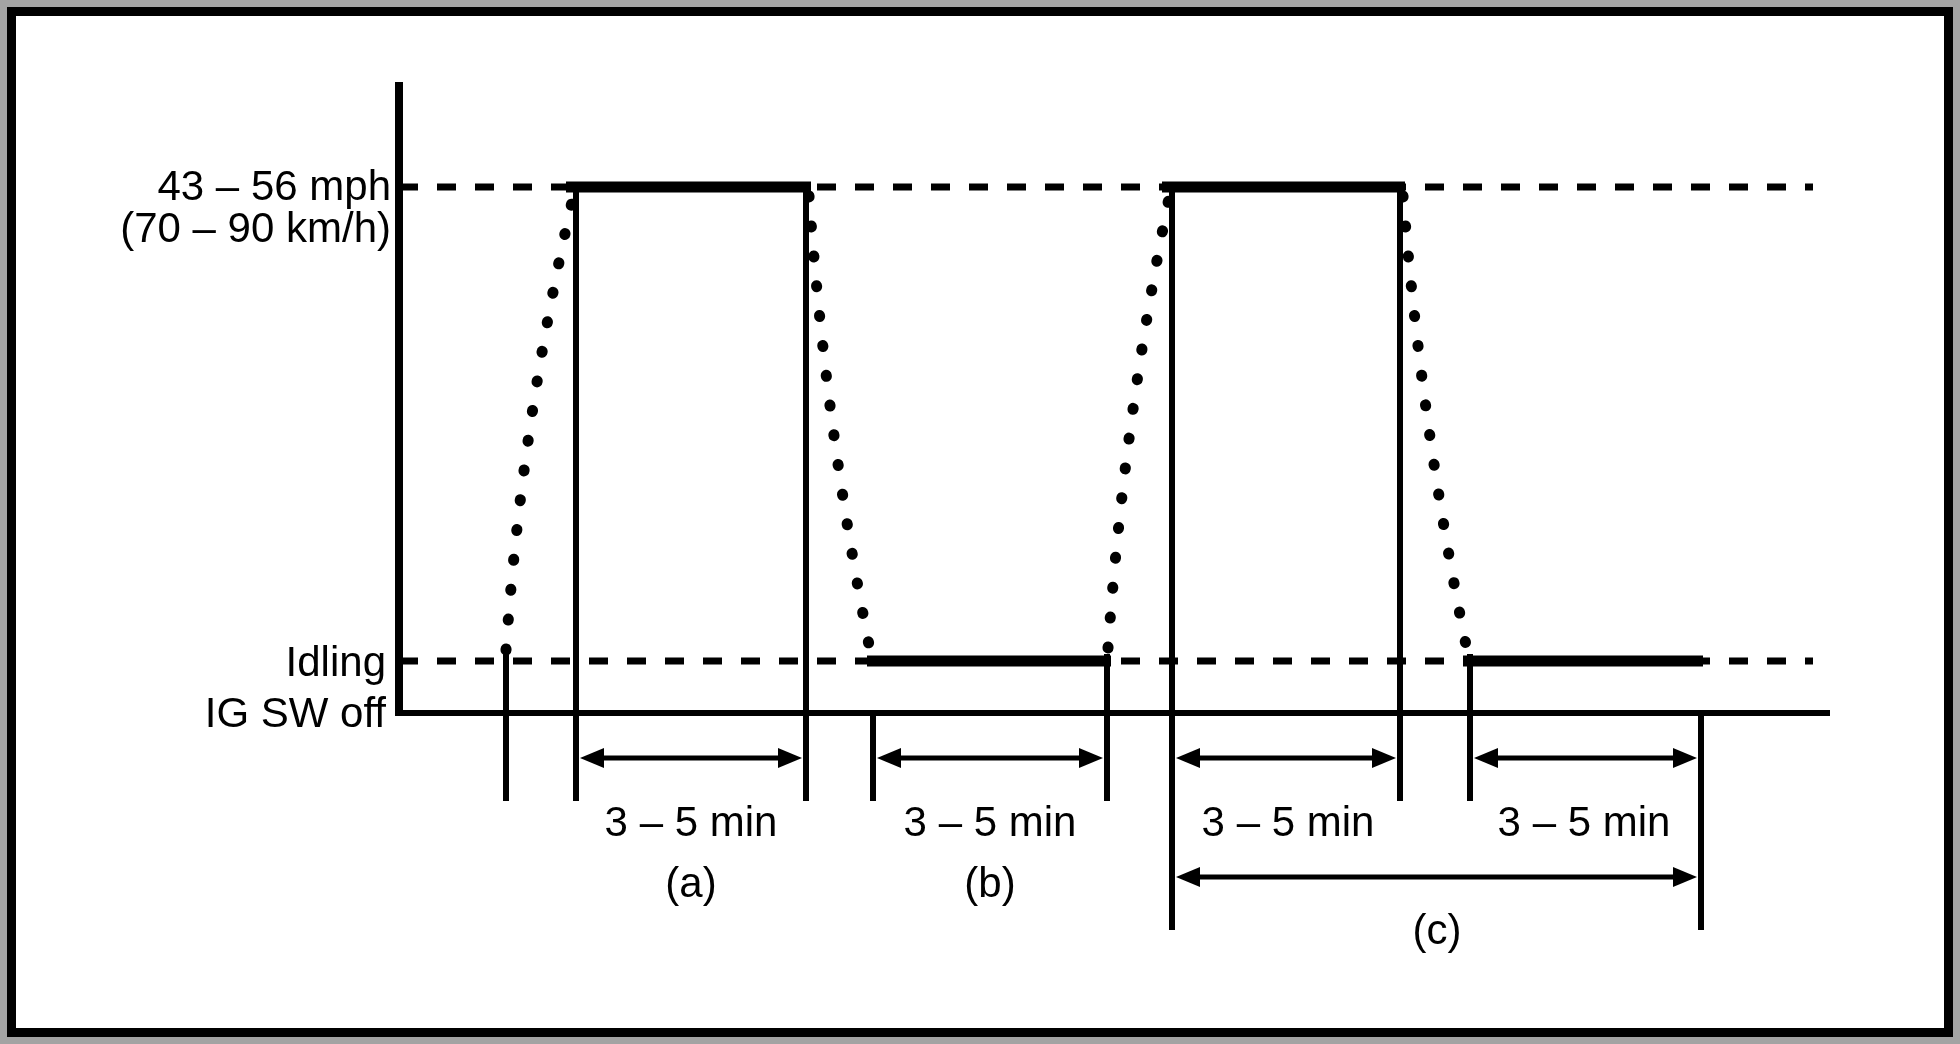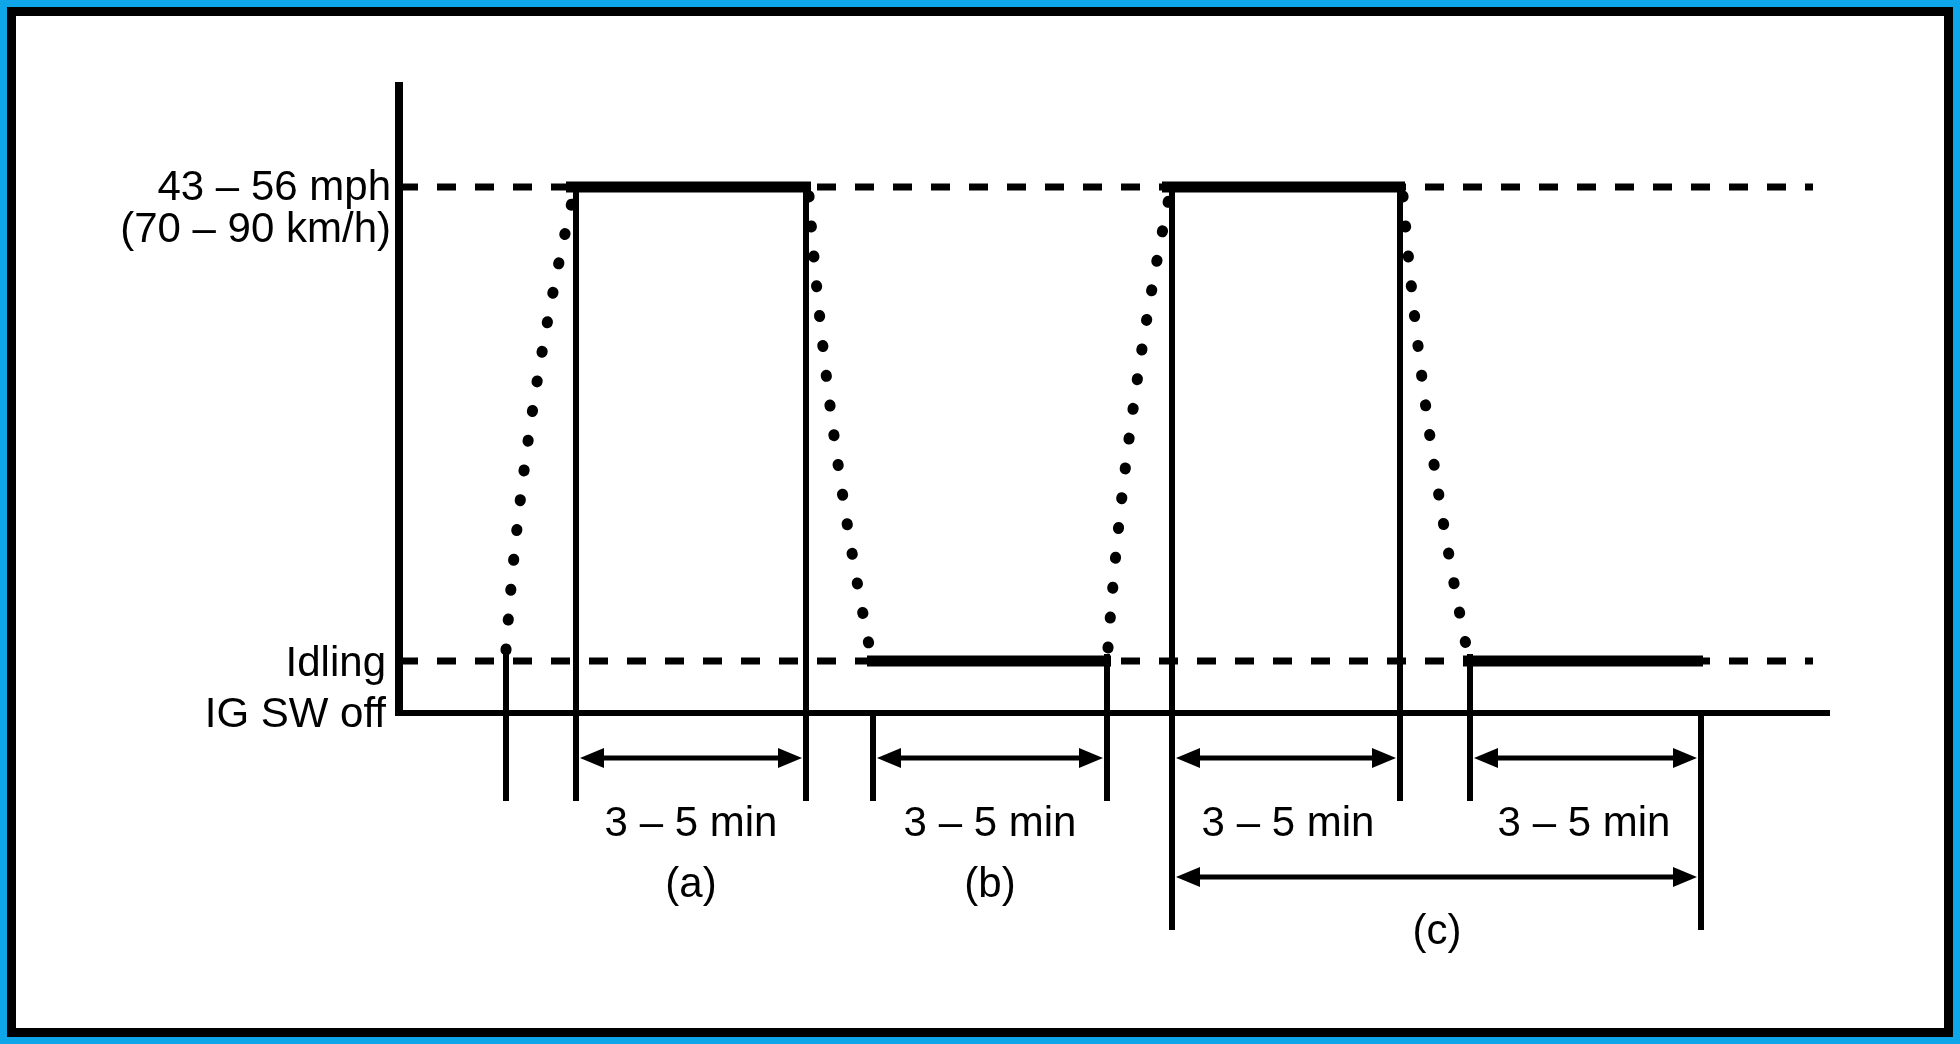--- a/index.html
+++ b/index.html
@@ -3,21 +3,21 @@
 <meta charset="utf-8">
 <style>
   html, body {
     margin: 0;
     padding: 0;
     background: #ffffff;
   }
   #figure-root {
     width: 1960px;
     height: 1044px;
-    background: #0ea5e9;
+    background: #a3a3a3;
     font-family: "Liberation Sans", sans-serif;
   }
   svg text {
     font-family: "Liberation Sans", sans-serif;
     fill: #000000;
   }
   .lbl    { font-size: 42px; }
   .lblmid { font-size: 42px; }
 </style>
 </head>

